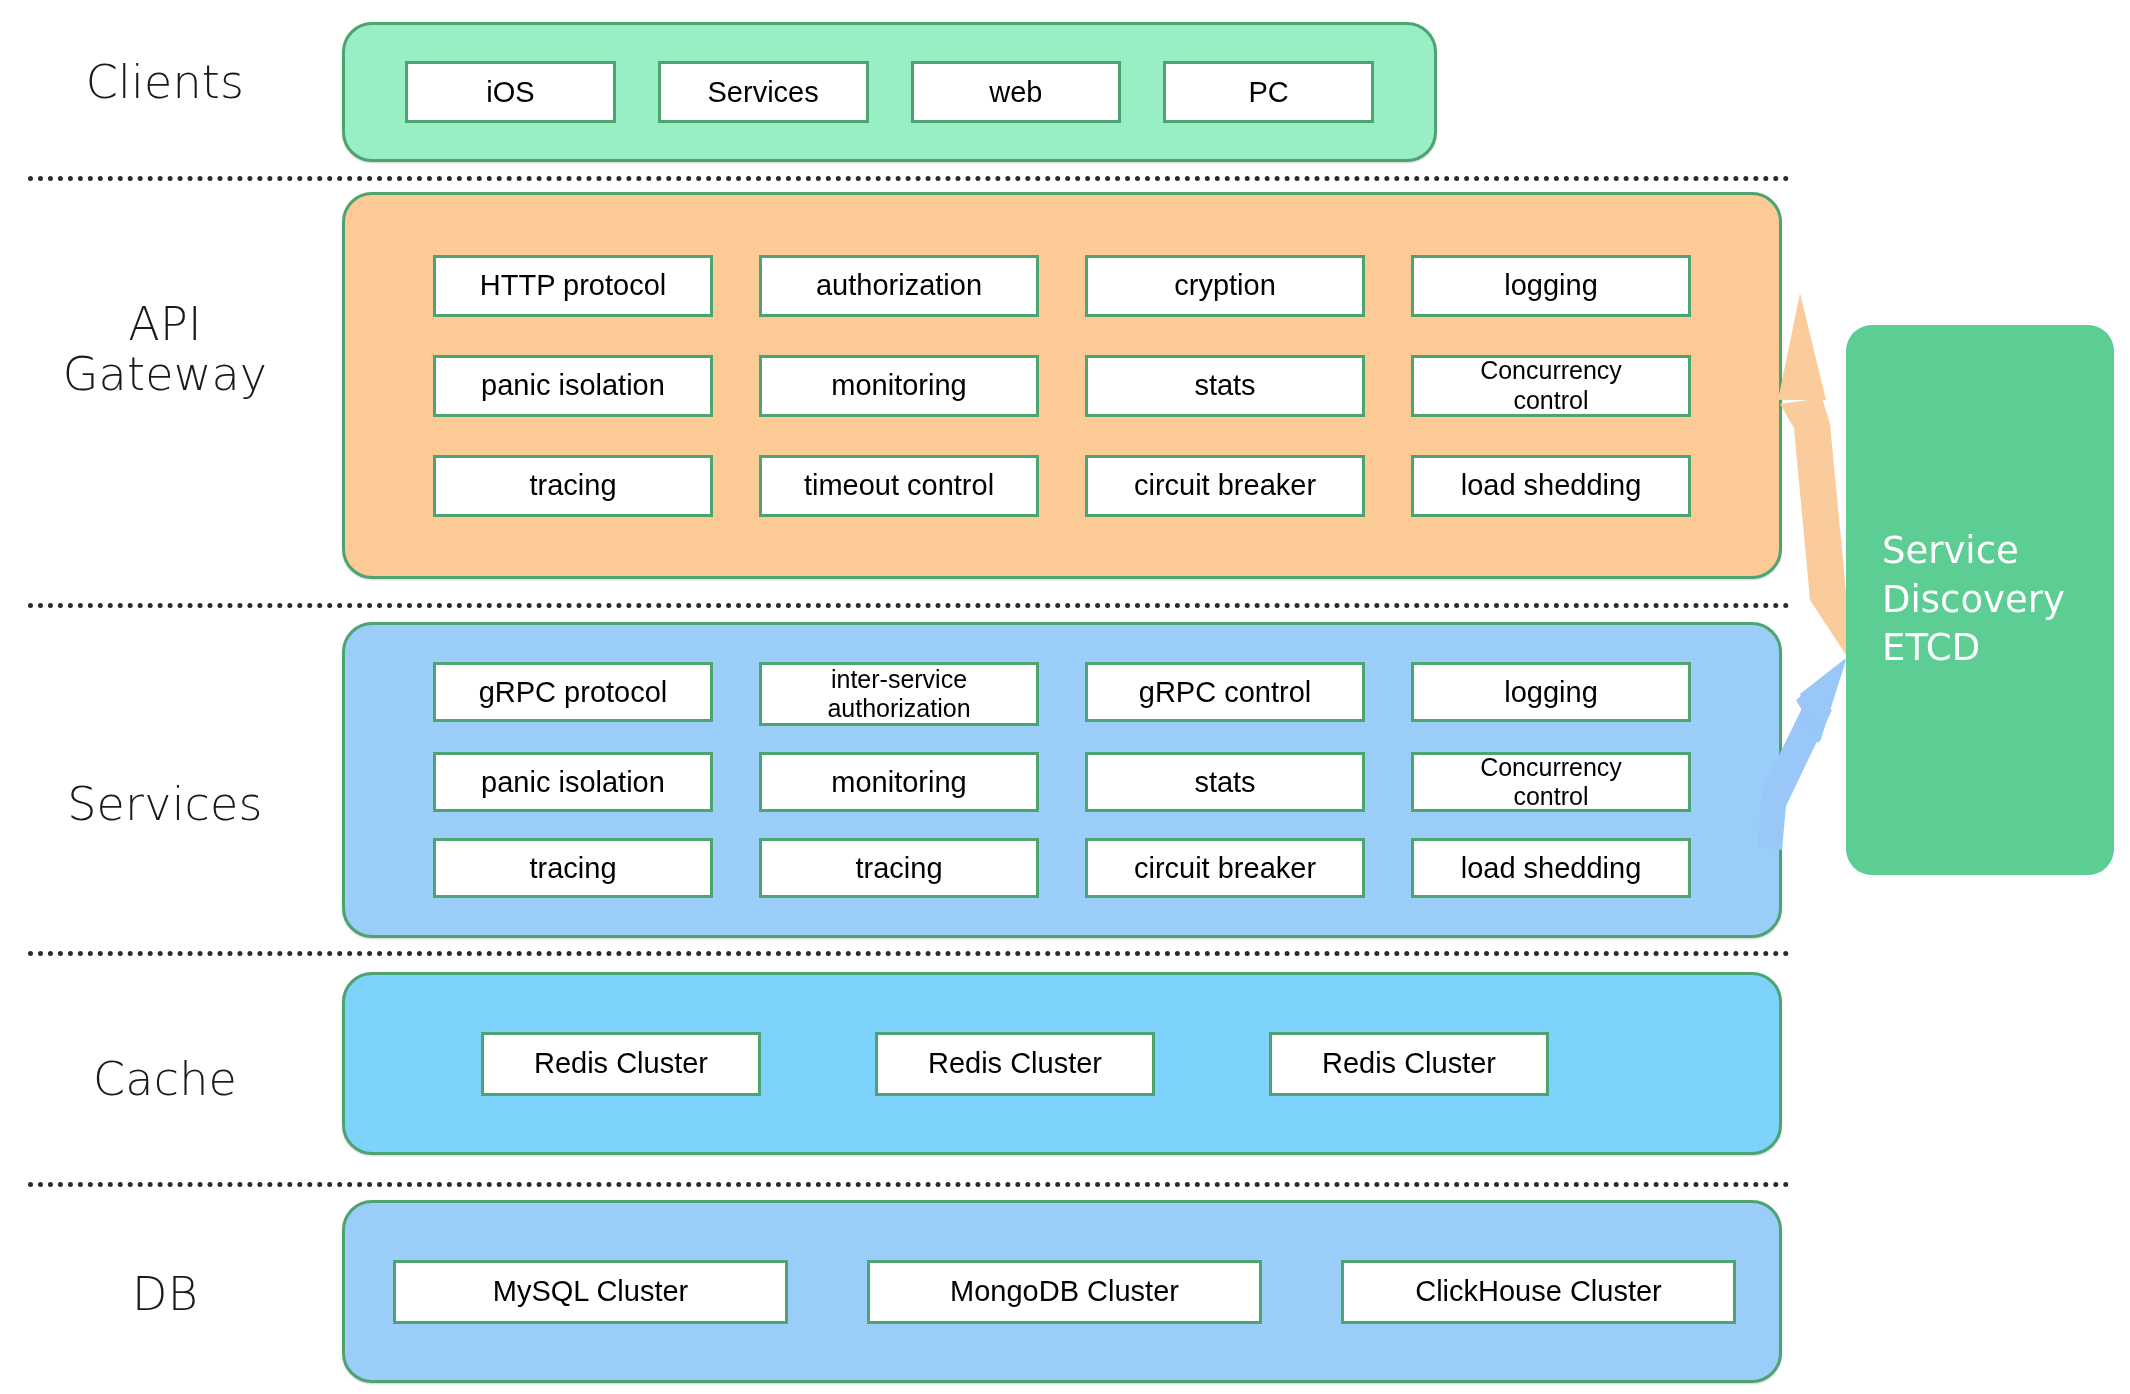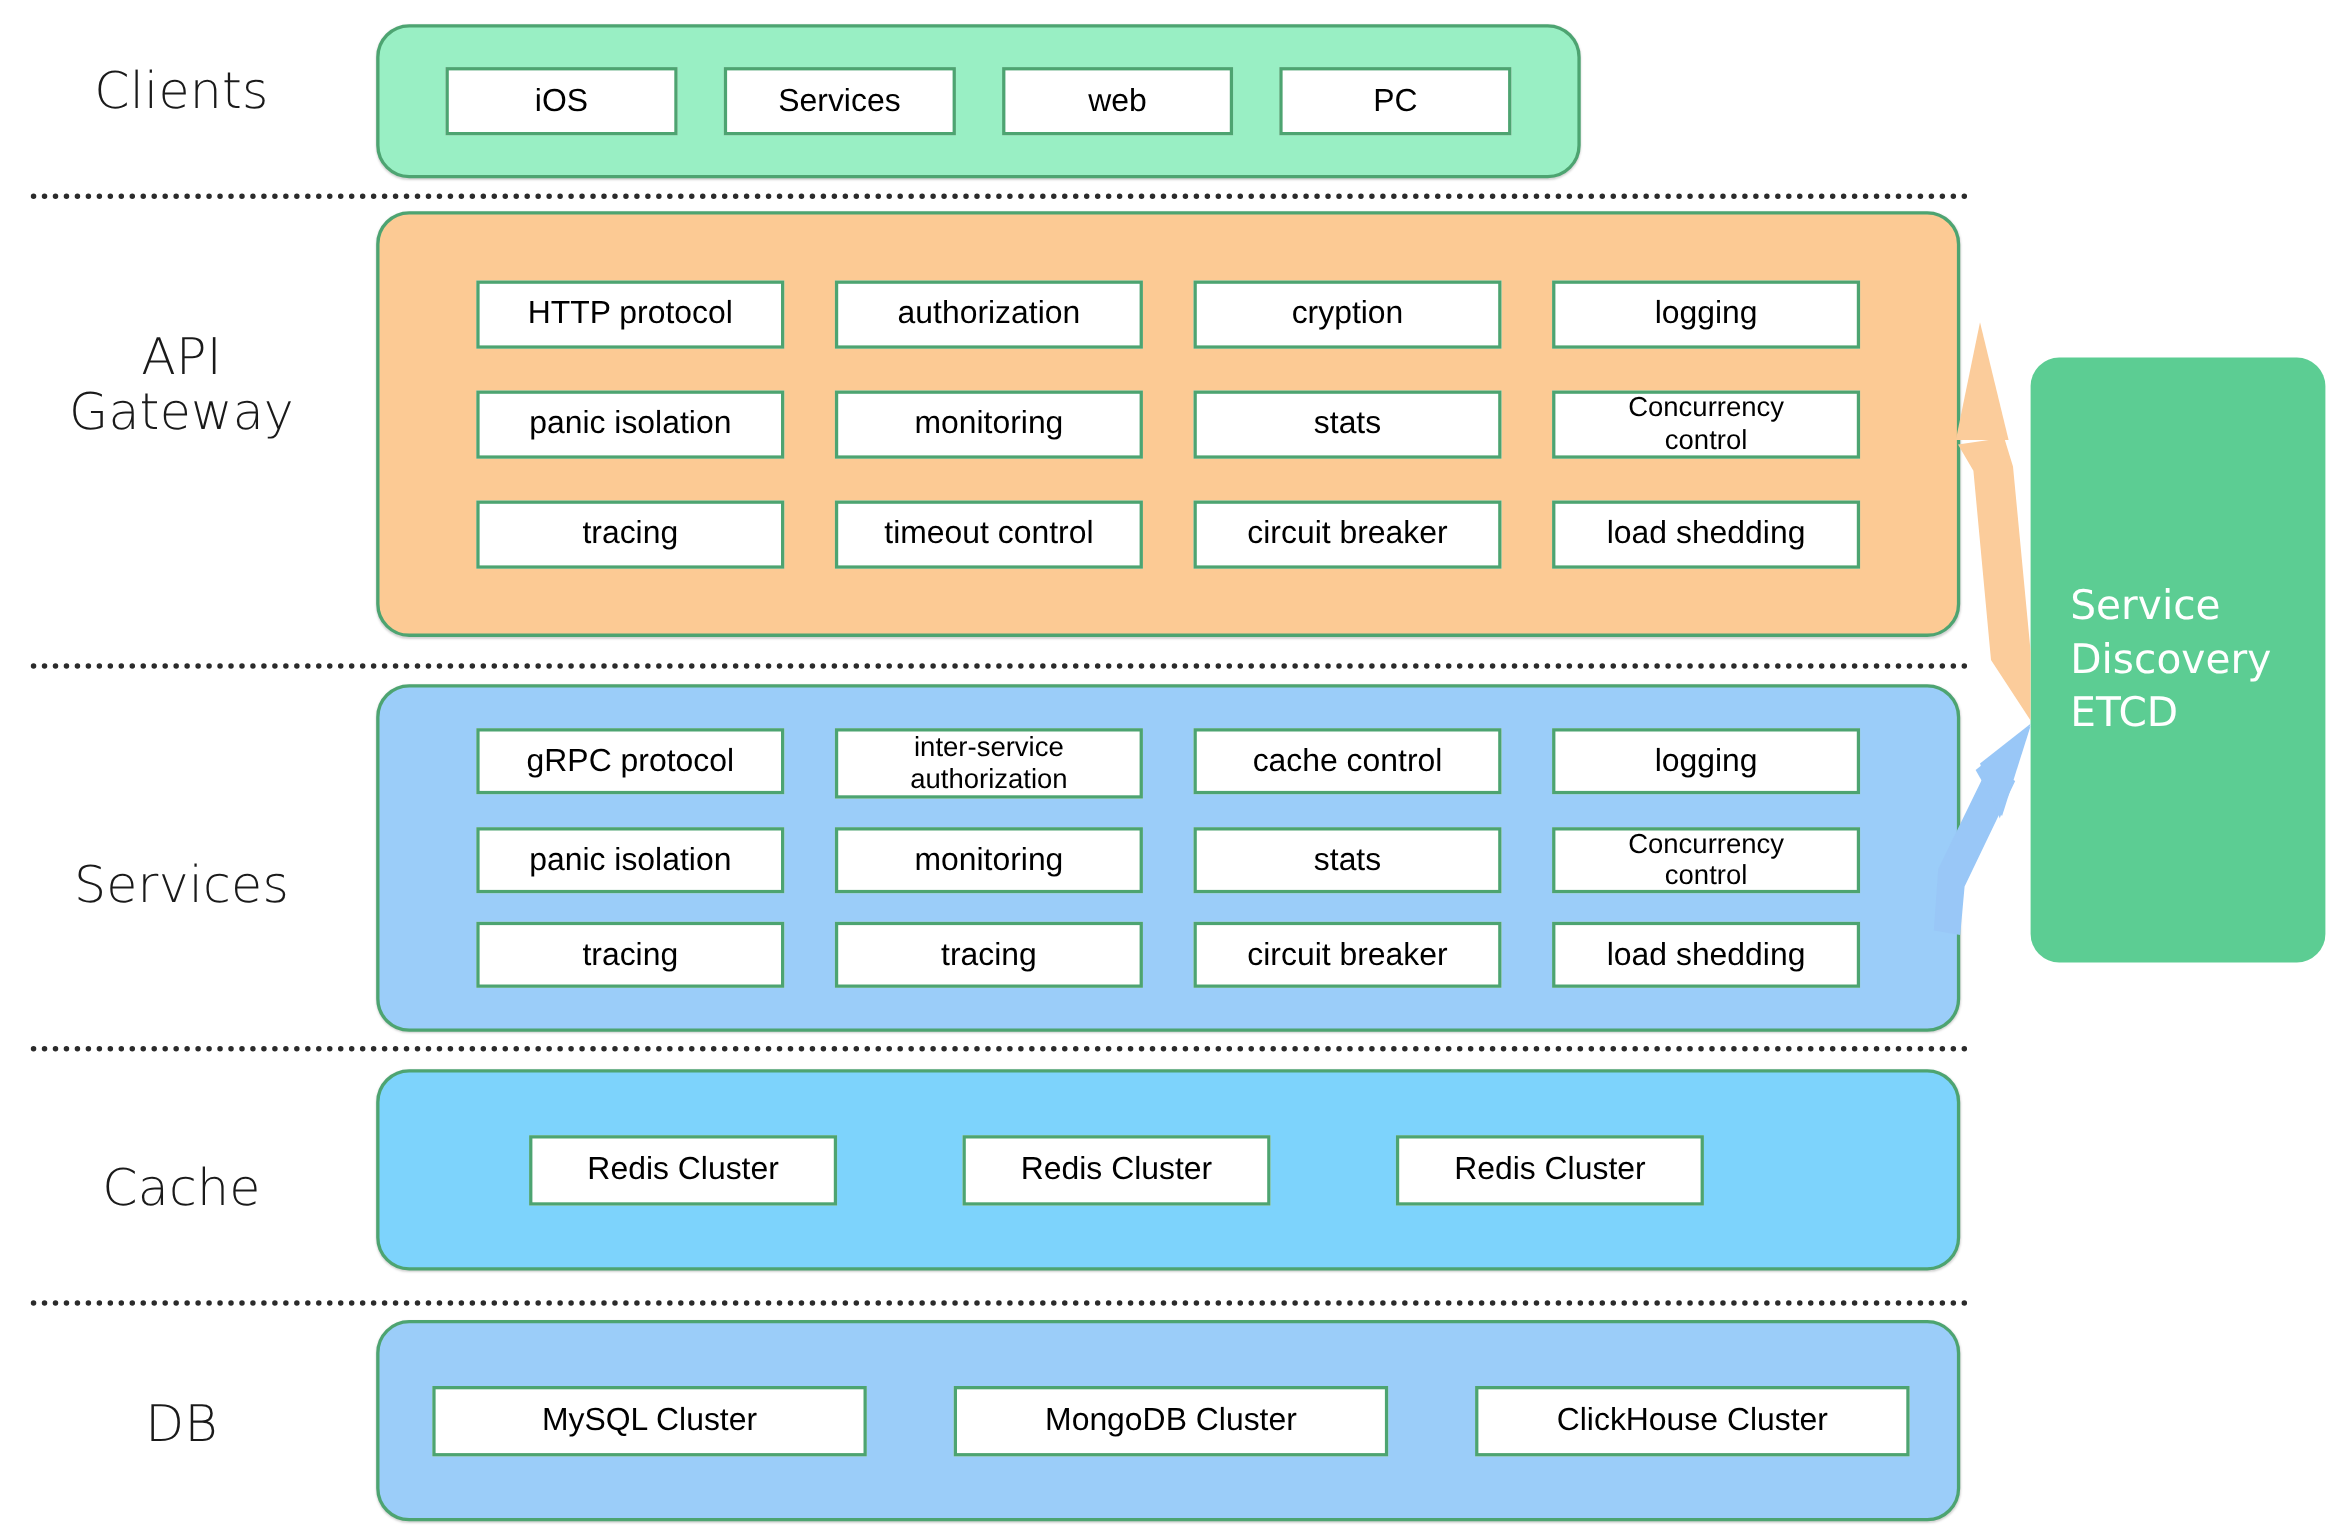--- a/index.html
+++ b/index.html
@@ -152,21 +152,21 @@
       <div class="cell" style="height:62px;">circuit breaker</div>
       <div class="cell" style="height:62px;">load shedding</div>
     </div>
   </div>
 
   <div class="band" id="band-services" style="left:342px; top:622px; width:1440px; height:316px; background:#9bcdf9;padding-left:48px;">
     <div class="band-inner" style="grid-template-columns: repeat(4, 1fr); column-gap:46px; row-gap:26px; padding:0 88px;">
       <div class="cell" style="height:60px;">gRPC protocol</div>
       <div class="cell two-line" style="height:64px;">inter-service
 authorization</div>
-      <div class="cell" style="height:60px;">cache control</div>
+      <div class="cell" style="height:60px;">gRPC control</div>
       <div class="cell" style="height:60px;">logging</div>
 
       <div class="cell" style="height:60px;">panic isolation</div>
       <div class="cell" style="height:60px;">monitoring</div>
       <div class="cell" style="height:60px;">stats</div>
       <div class="cell two-line" style="height:60px;">Concurrency
 control</div>
 
       <div class="cell" style="height:60px;">tracing</div>
       <div class="cell" style="height:60px;">tracing</div>

